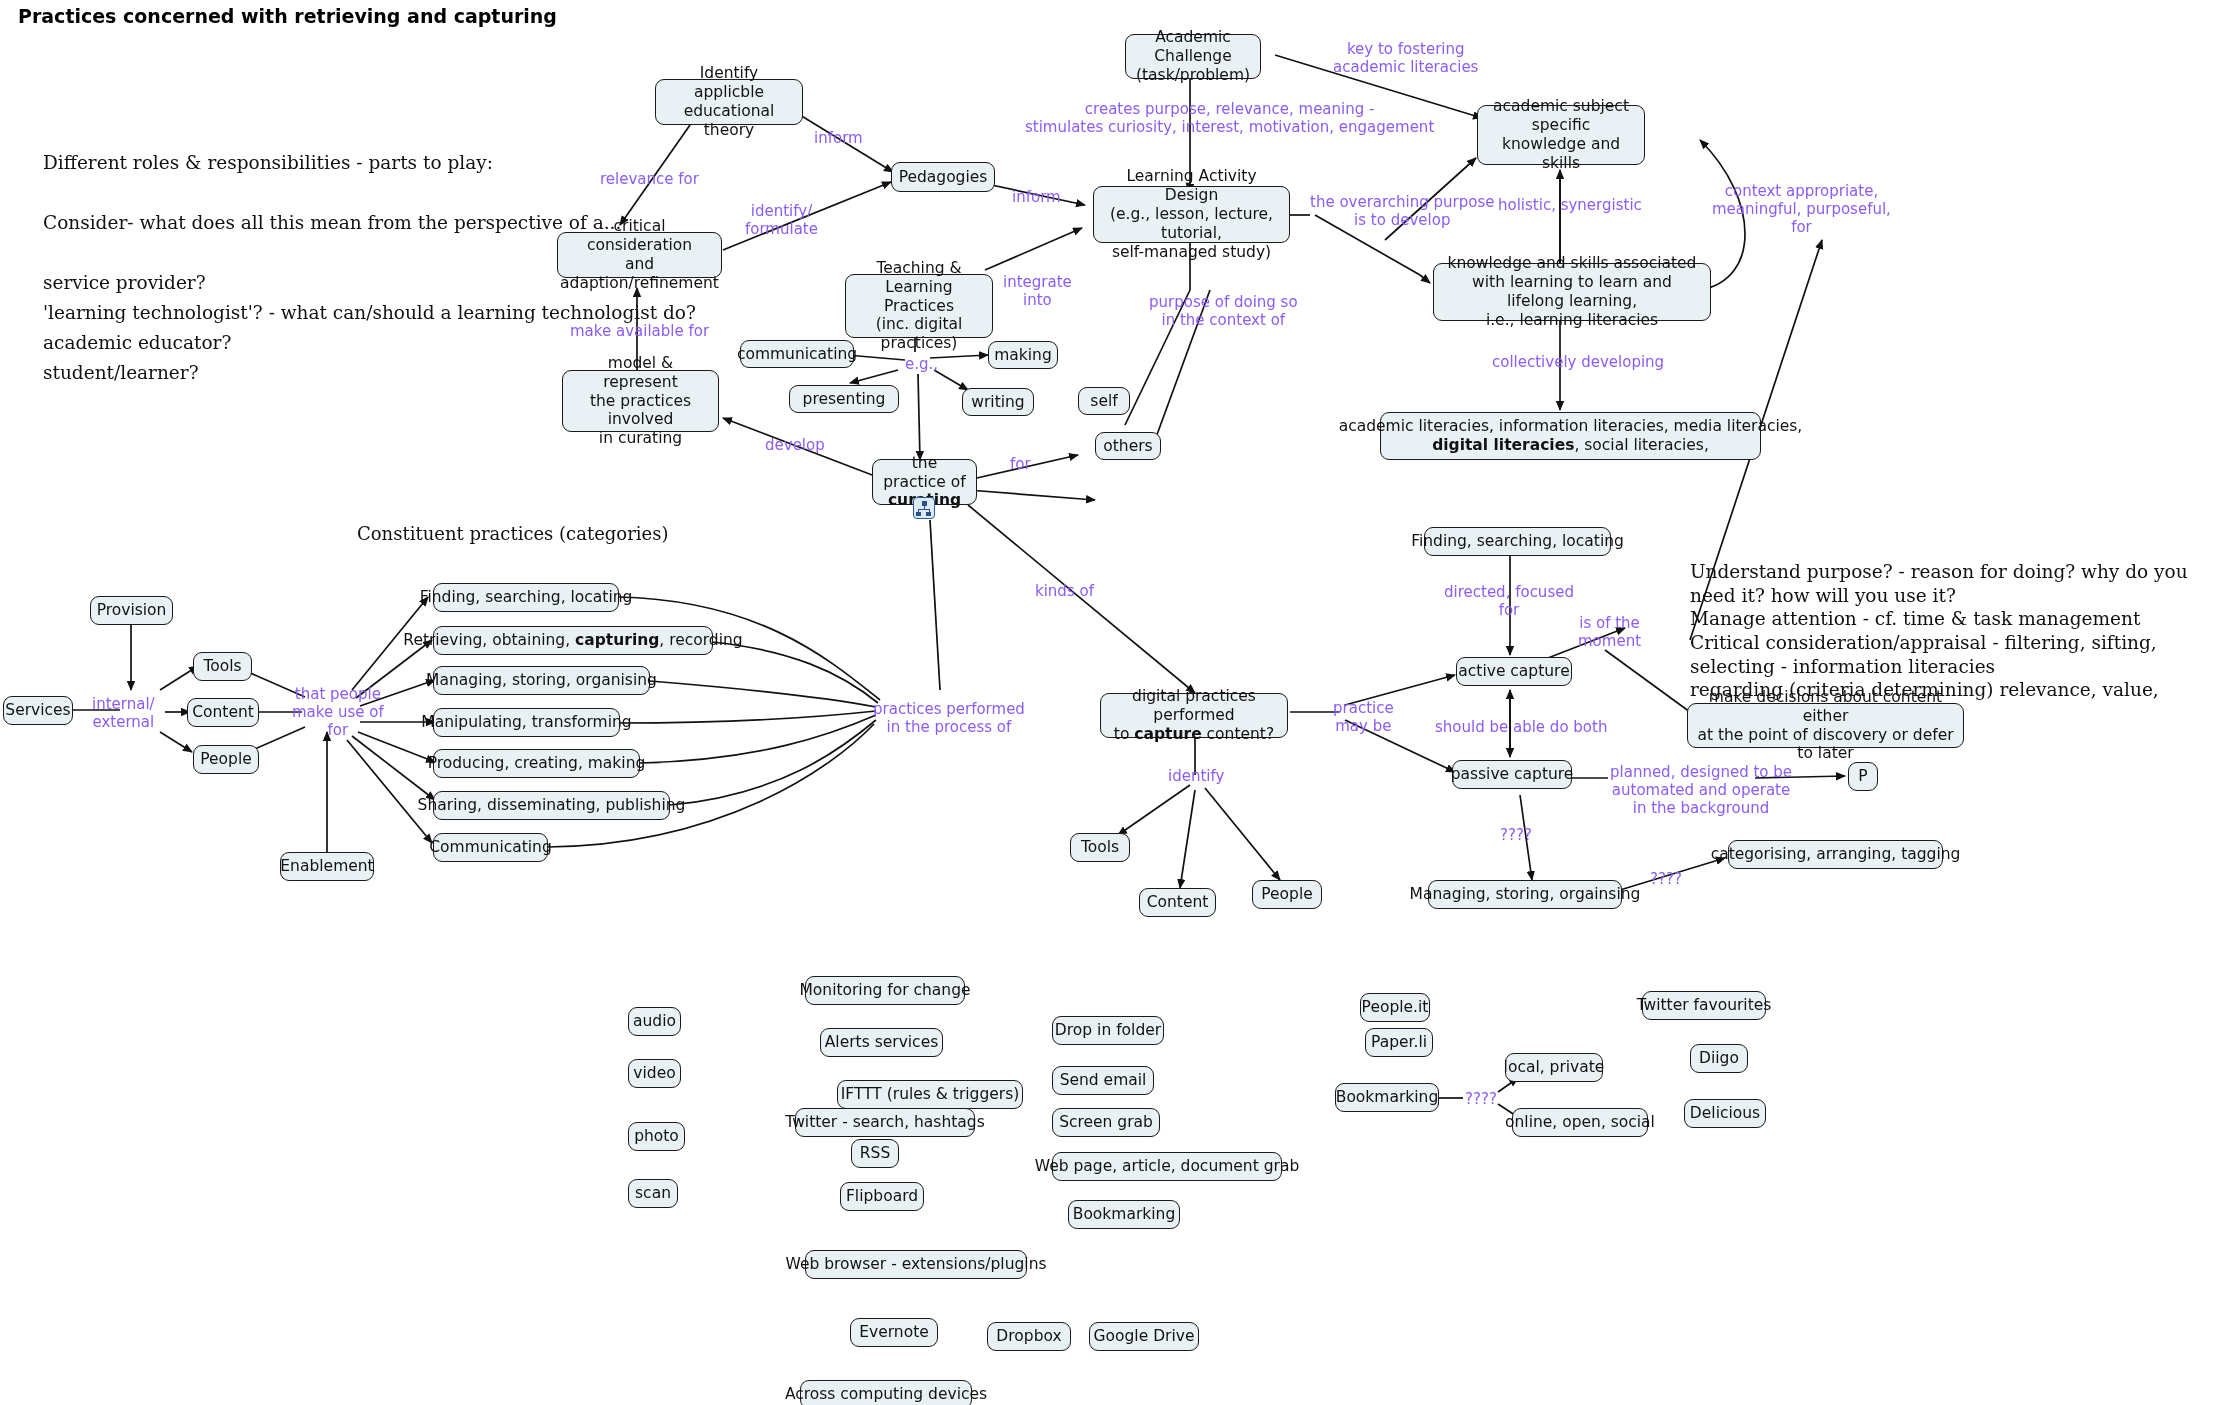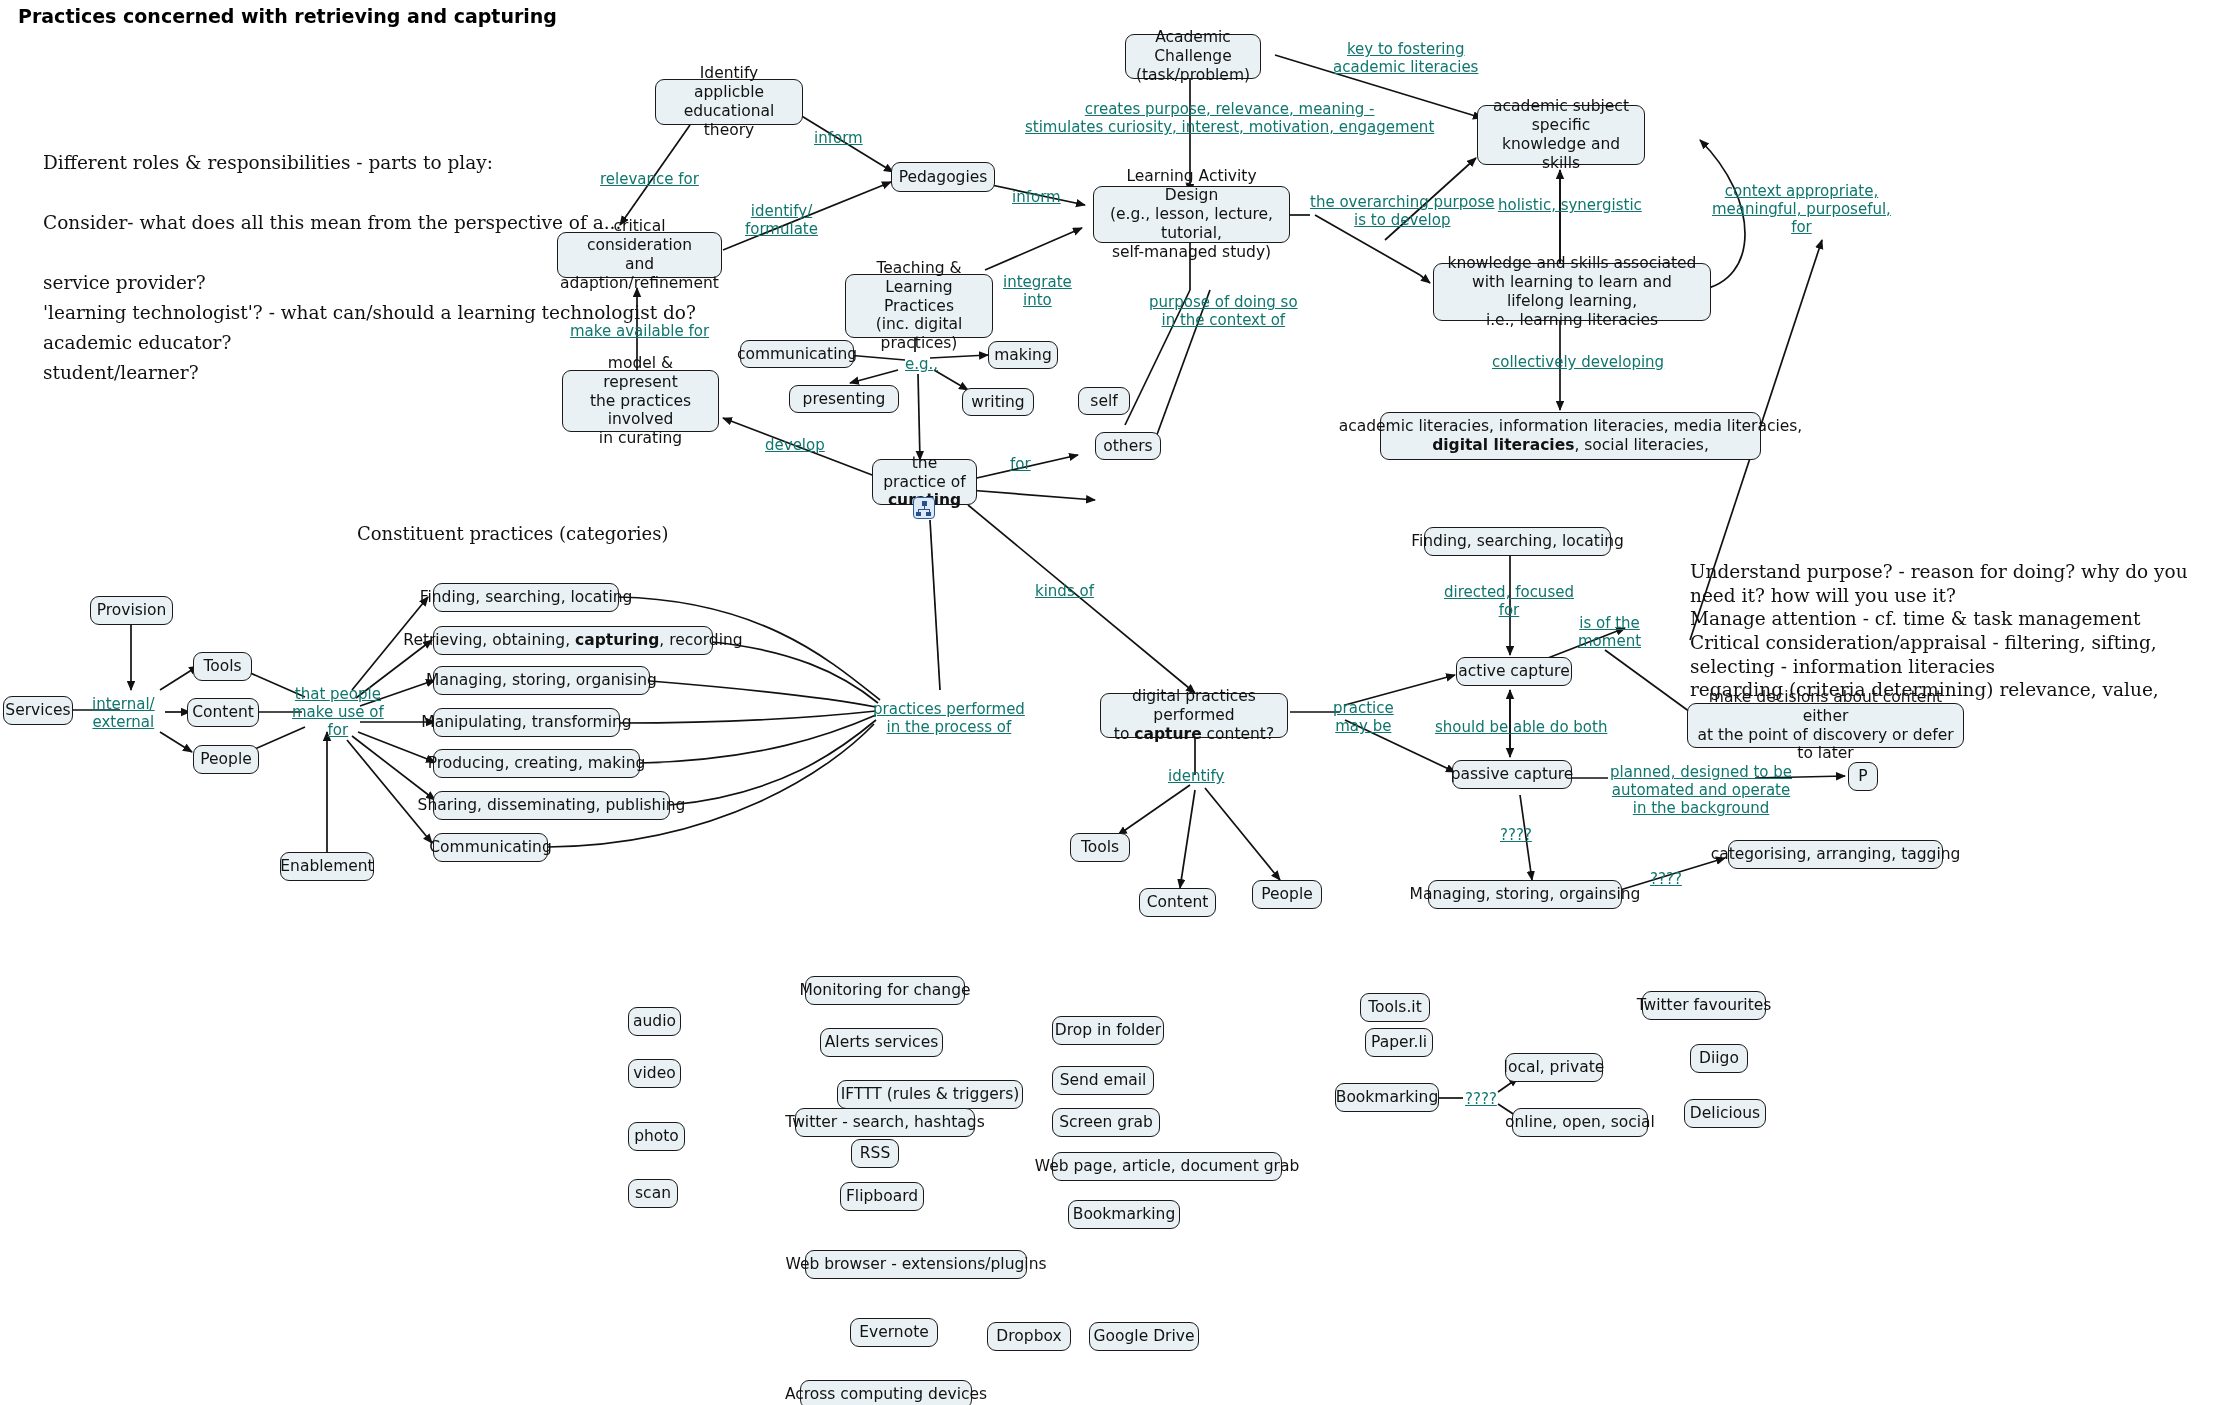--- a/index.html
+++ b/index.html
@@ -23,28 +23,27 @@
     padding:4px 9px;
     box-sizing:border-box;
     white-space:nowrap;
     z-index:3;
   }
   .node.wrap{white-space:normal;}
   .node b{font-weight:bold;}
 
   .lbl{
     position:absolute;
-    color:#0f766e;
+    color:#8b5cf6;
     font-size:15px;
     line-height:1.2;
     text-align:center;
     white-space:nowrap;
     z-index:2;
     background:transparent;
-    text-decoration:underline;
   }
 
   .serif{
     position:absolute;
     font-family:"DejaVu Serif","Liberation Serif",serif;
     color:#111;
     z-index:2;
   }
   #title{
     position:absolute;left:18px;top:5px;
@@ -375,21 +374,21 @@
   <div class="node" style="left:1052px;top:1108px;width:108px;height:29px;">Screen grab</div>
   <div class="node" style="left:1052px;top:1152px;width:230px;height:29px;">Web page, article, document grab</div>
   <div class="node" style="left:1068px;top:1200px;width:112px;height:29px;">Bookmarking</div>
 
   <div class="node" style="left:850px;top:1318px;width:88px;height:29px;">Evernote</div>
   <div class="node" style="left:987px;top:1322px;width:84px;height:29px;">Dropbox</div>
   <div class="node" style="left:1089px;top:1322px;width:110px;height:29px;">Google Drive</div>
 
   <div class="node" style="left:800px;top:1380px;width:172px;height:29px;">Across computing devices</div>
 
-  <div class="node" style="left:1360px;top:993px;width:70px;height:29px;">Tools.it</div>
+  <div class="node" style="left:1360px;top:993px;width:70px;height:29px;">People.it</div>
   <div class="node" style="left:1365px;top:1028px;width:68px;height:29px;">Paper.li</div>
   <div class="node" style="left:1335px;top:1083px;width:104px;height:29px;">Bookmarking</div>
 
   <div class="node" style="left:1505px;top:1053px;width:98px;height:29px;">local, private</div>
   <div class="node" style="left:1512px;top:1108px;width:136px;height:29px;">online, open, social</div>
 
   <div class="node" style="left:1642px;top:991px;width:124px;height:29px;">Twitter favourites</div>
   <div class="node" style="left:1690px;top:1044px;width:58px;height:29px;">Diigo</div>
   <div class="node" style="left:1684px;top:1099px;width:82px;height:29px;">Delicious</div>
 

